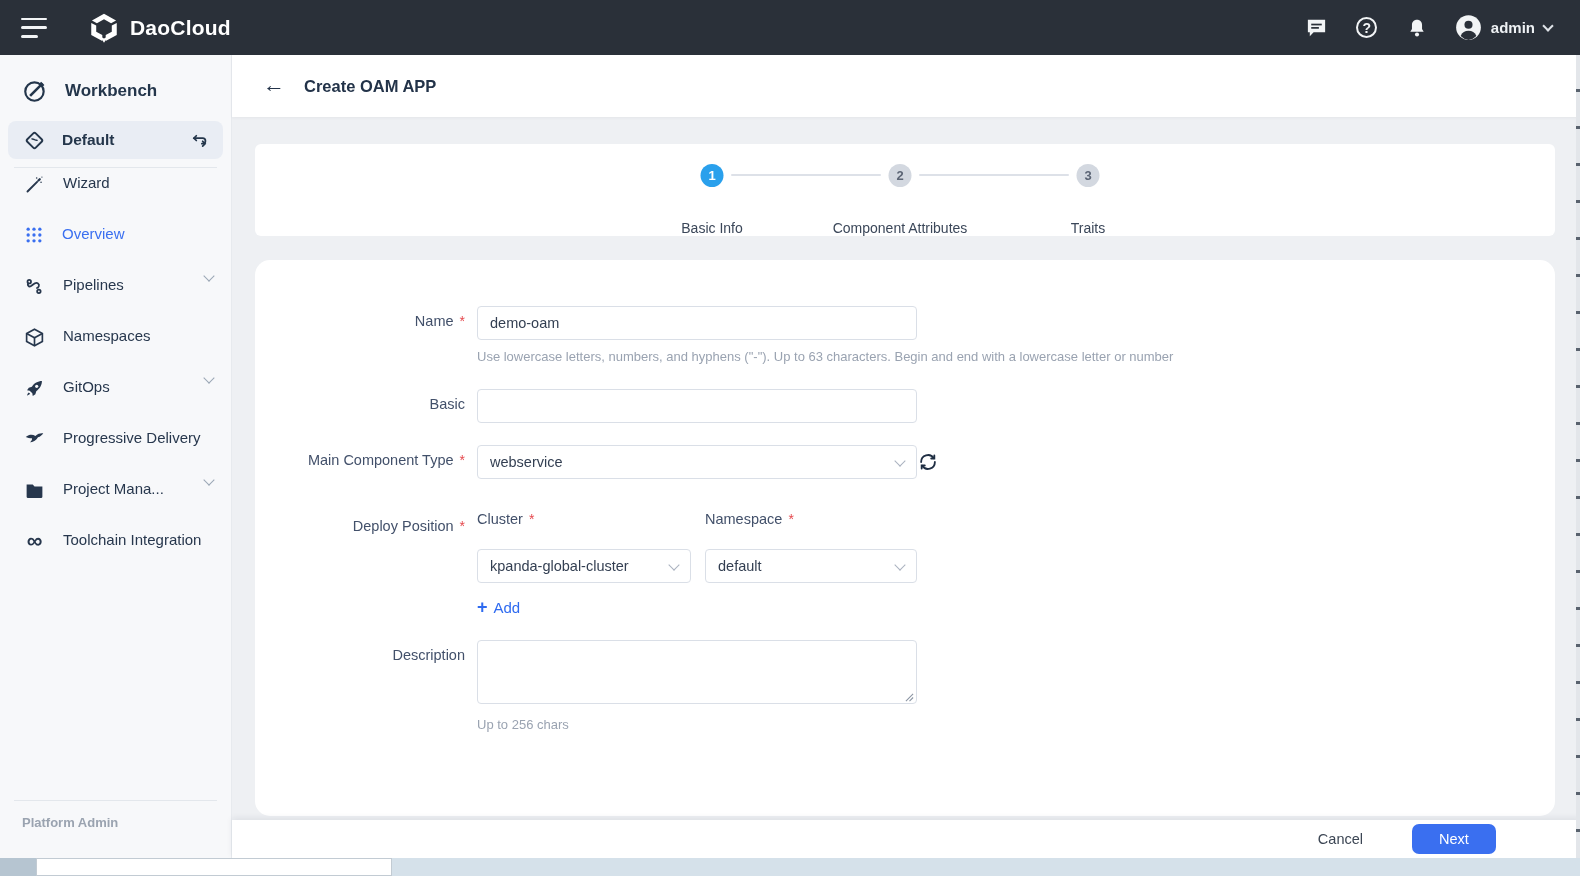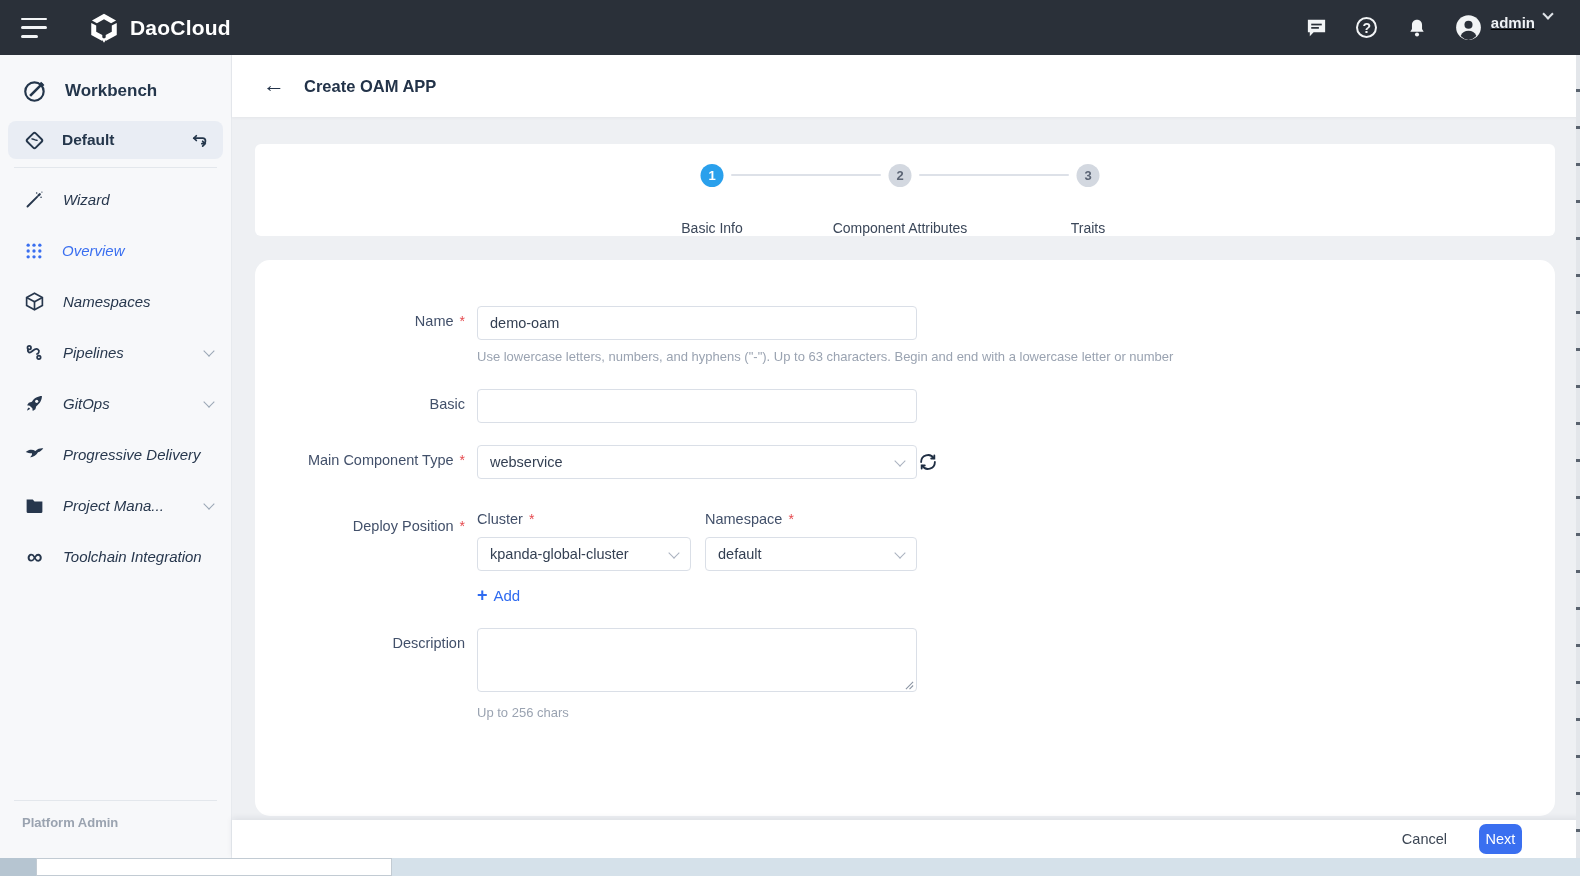--- a/index.html
+++ b/index.html
@@ -8,36 +8,36 @@
   
   .topbar { position:absolute; left:0; top:0; width:1580px; height:55px; background:#2a3039; display:flex; align-items:center; z-index:30; }
   .hamburger { width:26px; height:20px; margin-left:21px; display:flex; flex-direction:column; justify-content:space-between; cursor:pointer; }
   .hamburger span { height:2.5px; background:#f2f4f6; border-radius:2px; }
   .hamburger span:nth-child(1){ width:26px; } .hamburger span:nth-child(2){ width:26px; } .hamburger span:nth-child(3){ width:17px; }
   .brand { display:flex; align-items:center; margin-left:40px; gap:9px; }
   .brand-name { color:#ffffff; font-size:21px; font-weight:bold; letter-spacing:.2px; }
   .topbar-right { margin-left:auto; display:flex; align-items:center; gap:26px; padding-right:28px; }
   .tb-icon { width:24px; height:24px; display:flex; align-items:center; justify-content:center; cursor:pointer; }
   .help-circle { width:21px; height:21px; border:2px solid #f2f4f6; border-radius:50%; color:#f2f4f6; font-size:14px; font-weight:bold; display:flex; align-items:center; justify-content:center; }
-  .user-chip { display:flex; gap:9px; cursor:pointer;text-decoration:underline; }
+  .user-chip { display:flex; align-items:center; gap:9px; cursor:pointer; }
   .user-name { color:#eef1f4; font-size:15px; font-weight:bold; }
   .chev-sm { width:8px; height:8px; border-right:2px solid #dfe3e8; border-bottom:2px solid #dfe3e8; transform:rotate(45deg); margin-top:-4px; }
 
   
   .app-body { position:absolute; top:55px; left:0; width:1580px; height:803px; display:flex; }
 
   
   .sidebar { width:232px; height:100%; background:#f7f8fa; border-right:1px solid #e7eaee; display:flex; flex-direction:column; }
   .wb-row { display:flex; align-items:center; gap:17px; margin:16px 0 0 22px; height:40px; color:#24364b; }
   .wb-label { font-size:17px; font-weight:bold; }
   .ws-row { margin:10px 8px 0 8px; height:38px; background:#e9edf4; border-radius:8px; display:flex; align-items:center; padding:0 14px 0 16px; gap:17px; color:#24364b; cursor:pointer; }
   .ws-label { font-size:15.5px; font-weight:bold; flex:1; }
   .side-divider { height:1px; background:#e3e7ec; margin:8px 14px 0 14px; }
   .nav { display:flex; flex-direction:column; }
-  .nav-item { height:51px; display:flex; align-items:center; gap:18px; padding:0 18px 0 24px; color:#27374d; font-size:15px; font-weight:500; cursor:pointer;font-style:italic; }
+  .nav-item { height:51px; display:flex; gap:18px; padding:0 18px 0 24px; color:#27374d; font-size:15px; font-weight:500; cursor:pointer; }
   .nav-item .nv-label { flex:1; white-space:nowrap; overflow:hidden; }
   .nav-item.active { color:#3a6ff0; }
   .nv-chev { width:8px; height:8px; border-right:1.8px solid #9aa6b5; border-bottom:1.8px solid #9aa6b5; transform:rotate(45deg); margin-top:-4px; }
   .side-spacer { flex:1; }
   .section-label { margin:14px 0 0 22px; font-size:13px; font-weight:bold; color:#9aa3b0; }
   .admin-row { margin:26px 0 0 24px; display:flex; align-items:center; gap:18px; color:#24364b; font-size:15px; font-weight:bold; height:40px; cursor:pointer; }
 
   
   .main { flex:1; display:flex; flex-direction:column; min-width:0; }
   .page-header { height:62px; background:#ffffff; display:flex; align-items:center; padding-left:31px; gap:19px; box-shadow:0 1px 3px rgba(30,40,60,.05); position:relative; z-index:5; }
@@ -59,30 +59,30 @@
   .req { color:#e5484d; margin-left:6px; font-size:14px; }
   .f-field { display:flex; flex-direction:column; }
   .tb-input { width:440px; height:34px; border:1px solid #dadfe7; border-radius:4px; padding:0 12px; font-size:14.5px; color:#333f52; font-family:"Liberation Sans",sans-serif; outline:none; background:#fff; }
   .hint { margin-top:9px; font-size:13px; color:#9aa3b1; }
   .fake-select { position:relative; height:34px; border:1px solid #dadfe7; border-radius:4px; background:#fff; display:flex; align-items:center; padding:0 30px 0 12px; font-size:14.5px; color:#333f52; cursor:pointer; }
   .fs-chev { position:absolute; right:12px; top:13px; width:8px; height:8px; border-right:1.6px solid #aab2bf; border-bottom:1.6px solid #aab2bf; transform:rotate(45deg); margin-top:-2px; }
   .w-440 { width:440px; } .w-214 { width:214px; } .w-212 { width:212px; }
   .mct-row { display:flex; align-items:center; }
   .dp-labels { display:flex; font-size:14.5px; color:#42506a; }
   .dp-lab-cluster { width:228px; } .dp-lab-ns { }
-  .dp-selects { display:flex; gap:14px; margin-top:10px;align-items:center; }
+  .dp-selects { display:flex; gap:14px; margin-top:22px;align-items:center; }
   .add-link { display:flex; align-items:center; gap:6px; margin-top:15px; color:#2f6bf0; font-size:15px; cursor:pointer; width:fit-content; }
   .plus { font-size:18px; font-weight:bold; line-height:1; }
   .ta-wrap { position:relative; width:440px; }
   .tb-textarea { width:440px; height:64px; border:1px solid #dadfe7; border-radius:4px; padding:8px 12px; font-size:14.5px; color:#333f52; resize:none; font-family:"Liberation Sans",sans-serif; outline:none; }
   .resize-grip { position:absolute; right:3px; bottom:6px; width:9px; height:9px; pointer-events:none; }
 
-  .footer-bar { height:38px; background:#ffffff; box-shadow:0 -2px 6px rgba(30,40,60,.08); display:flex; align-items:center; justify-content:flex-end; padding-right:58px; gap:32px; position:relative; z-index:6; }
+  .footer-bar { height:38px; background:#ffffff; box-shadow:0 -2px 6px rgba(30,40,60,.08); display:flex; align-items:center; justify-content:flex-end; padding-right:84px; gap:49px; position:relative; z-index:6; }
   .cancel-btn { font-size:14.5px; color:#3c4654; cursor:pointer; background:none; border:none; font-family:"Liberation Sans",sans-serif; }
-  .next-btn { width:43px; height:30px; background:#3a6ff0; color:#ffffff; border:none; border-radius:7px; font-size:14.5px; cursor:pointer; font-family:"Liberation Sans",sans-serif; }
+  .next-btn { width:84px; height:30px; background:#3a6ff0; color:#ffffff; border:none; border-radius:7px; font-size:14.5px; cursor:pointer; font-family:"Liberation Sans",sans-serif; }
 
   
   .h-scrollbar { position:absolute; left:0; bottom:0; width:1580px; height:18px; background:#d5e1ea; z-index:40; }
   .h-cap { position:absolute; left:0; top:0; width:36px; height:18px; background:#b6c5d1; }
   .h-thumb { position:absolute; left:36px; top:0; width:356px; height:18px; background:#ffffff; border:1px solid #c2cbd3; cursor:pointer; }
   .v-scrollbar { position:absolute; right:0; top:55px; width:4px; height:803px; background:#e3e6ea; z-index:35;
     background-image:repeating-linear-gradient(to bottom, #e3e6ea 0px, #e3e6ea 34px, #59626e 34px, #59626e 37px); }
 
   svg { display:block; }
 </style>
@@ -200,39 +200,39 @@
             <circle cx="5" cy="19" r="2"></circle>
               <circle cx="12" cy="19" r="2"></circle>
               <circle cx="19" cy="19" r="2"></circle>
           </svg>
         </span>
         <span class="nv-label">Overview</span>
       </div>
 
       <div class="nav-item">
         <span>
+          <svg width="21" height="21" viewBox="0 0 24 24" fill="none" stroke="#27374d" stroke-width="2">
+            <path d="M5.5 8 c-2.5 2 0 5 2.5 3.5 c3 -2 5 -5 8 -3 c2.5 1.8 0.5 5 -2 5.5"></path>
+            <circle cx="6" cy="6.5" r="2"></circle>
+            <circle cx="17" cy="17.5" r="2"></circle>
+          </svg>
+        </span>
+        <span class="nv-label">Pipelines</span>
+        <span class="nv-chev"></span>
+      </div>
+
+      <div class="nav-item">
+        <span>
           <svg width="21" height="21" viewBox="0 0 24 24" fill="none" stroke="#27374d" stroke-width="1.9">
             <path d="M12 2.5 L21 7.5 V16.5 L12 21.5 L3 16.5 V7.5 Z"></path>
             <path d="M3.5 7.8 L12 12.3 L20.5 7.8"></path>
             <path d="M12 12.3 V21"></path>
           </svg>
         </span>
         <span class="nv-label">Namespaces</span>
-      </div>
-
-      <div class="nav-item">
-        <span>
-          <svg width="21" height="21" viewBox="0 0 24 24" fill="none" stroke="#27374d" stroke-width="2">
-            <path d="M5.5 8 c-2.5 2 0 5 2.5 3.5 c3 -2 5 -5 8 -3 c2.5 1.8 0.5 5 -2 5.5"></path>
-            <circle cx="6" cy="6.5" r="2"></circle>
-            <circle cx="17" cy="17.5" r="2"></circle>
-          </svg>
-        </span>
-        <span class="nv-label">Pipelines</span>
-        <span class="nv-chev"></span>
       </div>
 
       <div class="nav-item">
         <span>
           <svg width="21" height="21" viewBox="0 0 24 24" fill="#27374d">
             <path d="M20.5 3.5 c-4.5 0 -9 2.5 -11.5 6.5 l-3.5 1 l-2 3 l3 0.5 l3 3 l0.5 3 l3 -2 l1 -3.5 c4 -2.5 6.5 -7 6.5 -11.5 z"></path>
             <circle cx="14.5" cy="9.5" r="1.8" fill="#f7f8fa"></circle>
             <path d="M5.5 16.5 c-1.5 1 -2 3.5 -2 3.5 s2.5 -0.5 3.5 -2 z"></path>
           </svg>
         </span>

